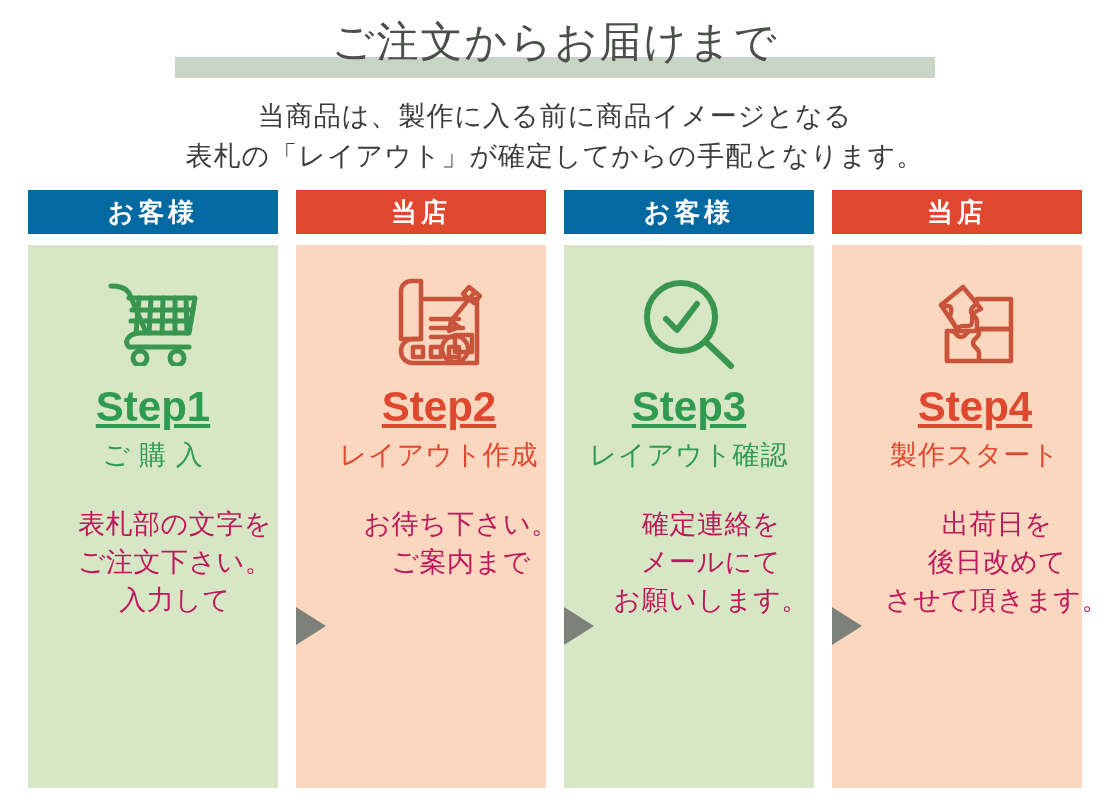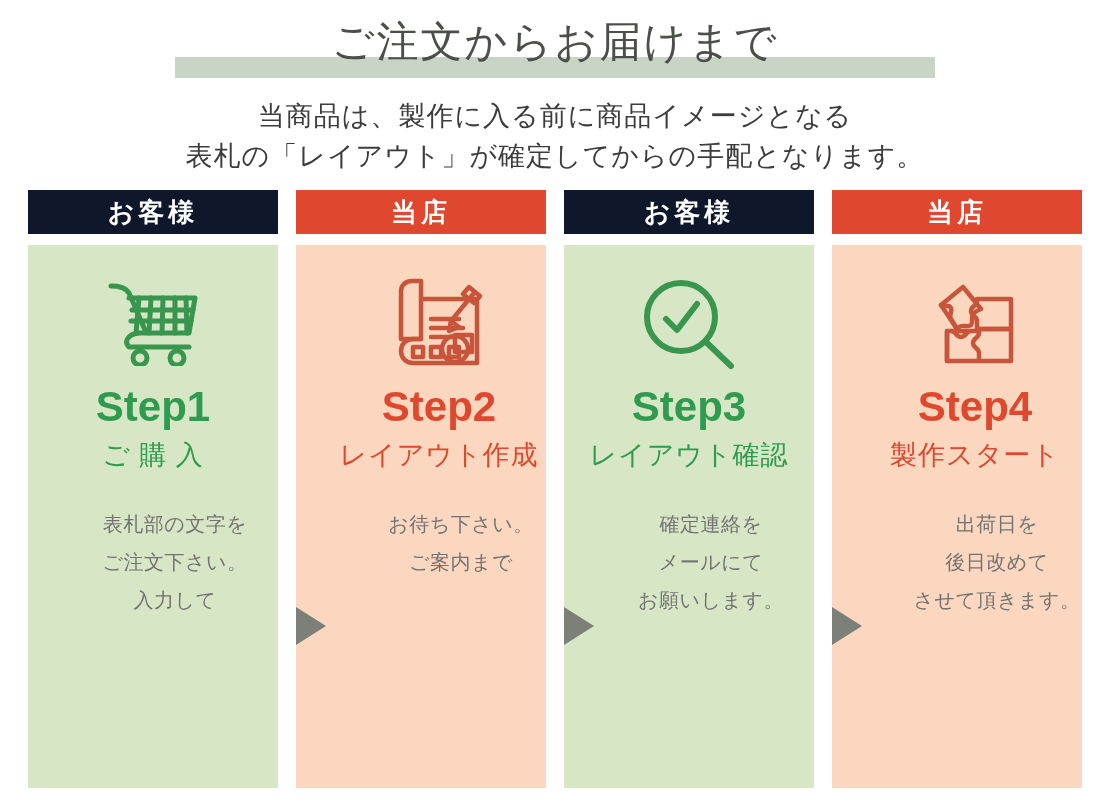--- a/index.html
+++ b/index.html
@@ -79,21 +79,21 @@
   }
   .col-header {
     height: 44px;
     line-height: 44px;
     text-align: center;
     color: #ffffff;
     font-size: 26px;
     font-weight: 700;
     letter-spacing: 4px;
   }
-  .col-header.role-customer { background: #0f172a; }
+  .col-header.role-customer { background: #0369a1; }
   .col-header.role-shop     { background: #df482f; }
 
   .col-body {
     margin-top: 11px;
     flex: 1;
     display: flex;
     flex-direction: column;
     align-items: center;
     position: relative;
   }
@@ -110,37 +110,38 @@
   }
   .icon-wrap svg { display: block; }
 
   
   .step-name {
     margin-top: 10px;
     font-size: 42px;
     font-weight: 700;
     line-height: 1.05;
     letter-spacing: 0px;
+    text-decoration: underline;
   }
   .step-sub {
     margin-top: 12px;
     font-size: 27px;
     line-height: 1.1;
     letter-spacing: 1px;
     white-space: nowrap;
   }
   .accent-green { color: #2f9b50; }
   .accent-red   { color: #df482f; }
 
   .step-desc {
     margin-top: 34px;
     text-align: center;
-    font-size: 20px;
+    font-size: 27px;
     line-height: 38px;
-    color: #737373;
+    color: #be185d;
     letter-spacing: 0.5px;
     margin-left: 44px;
   }
   .step-desc span { display: block; white-space: nowrap; }
 
   
   .arrow {
     position: absolute;
     top: 415px;
     width: 34px;

